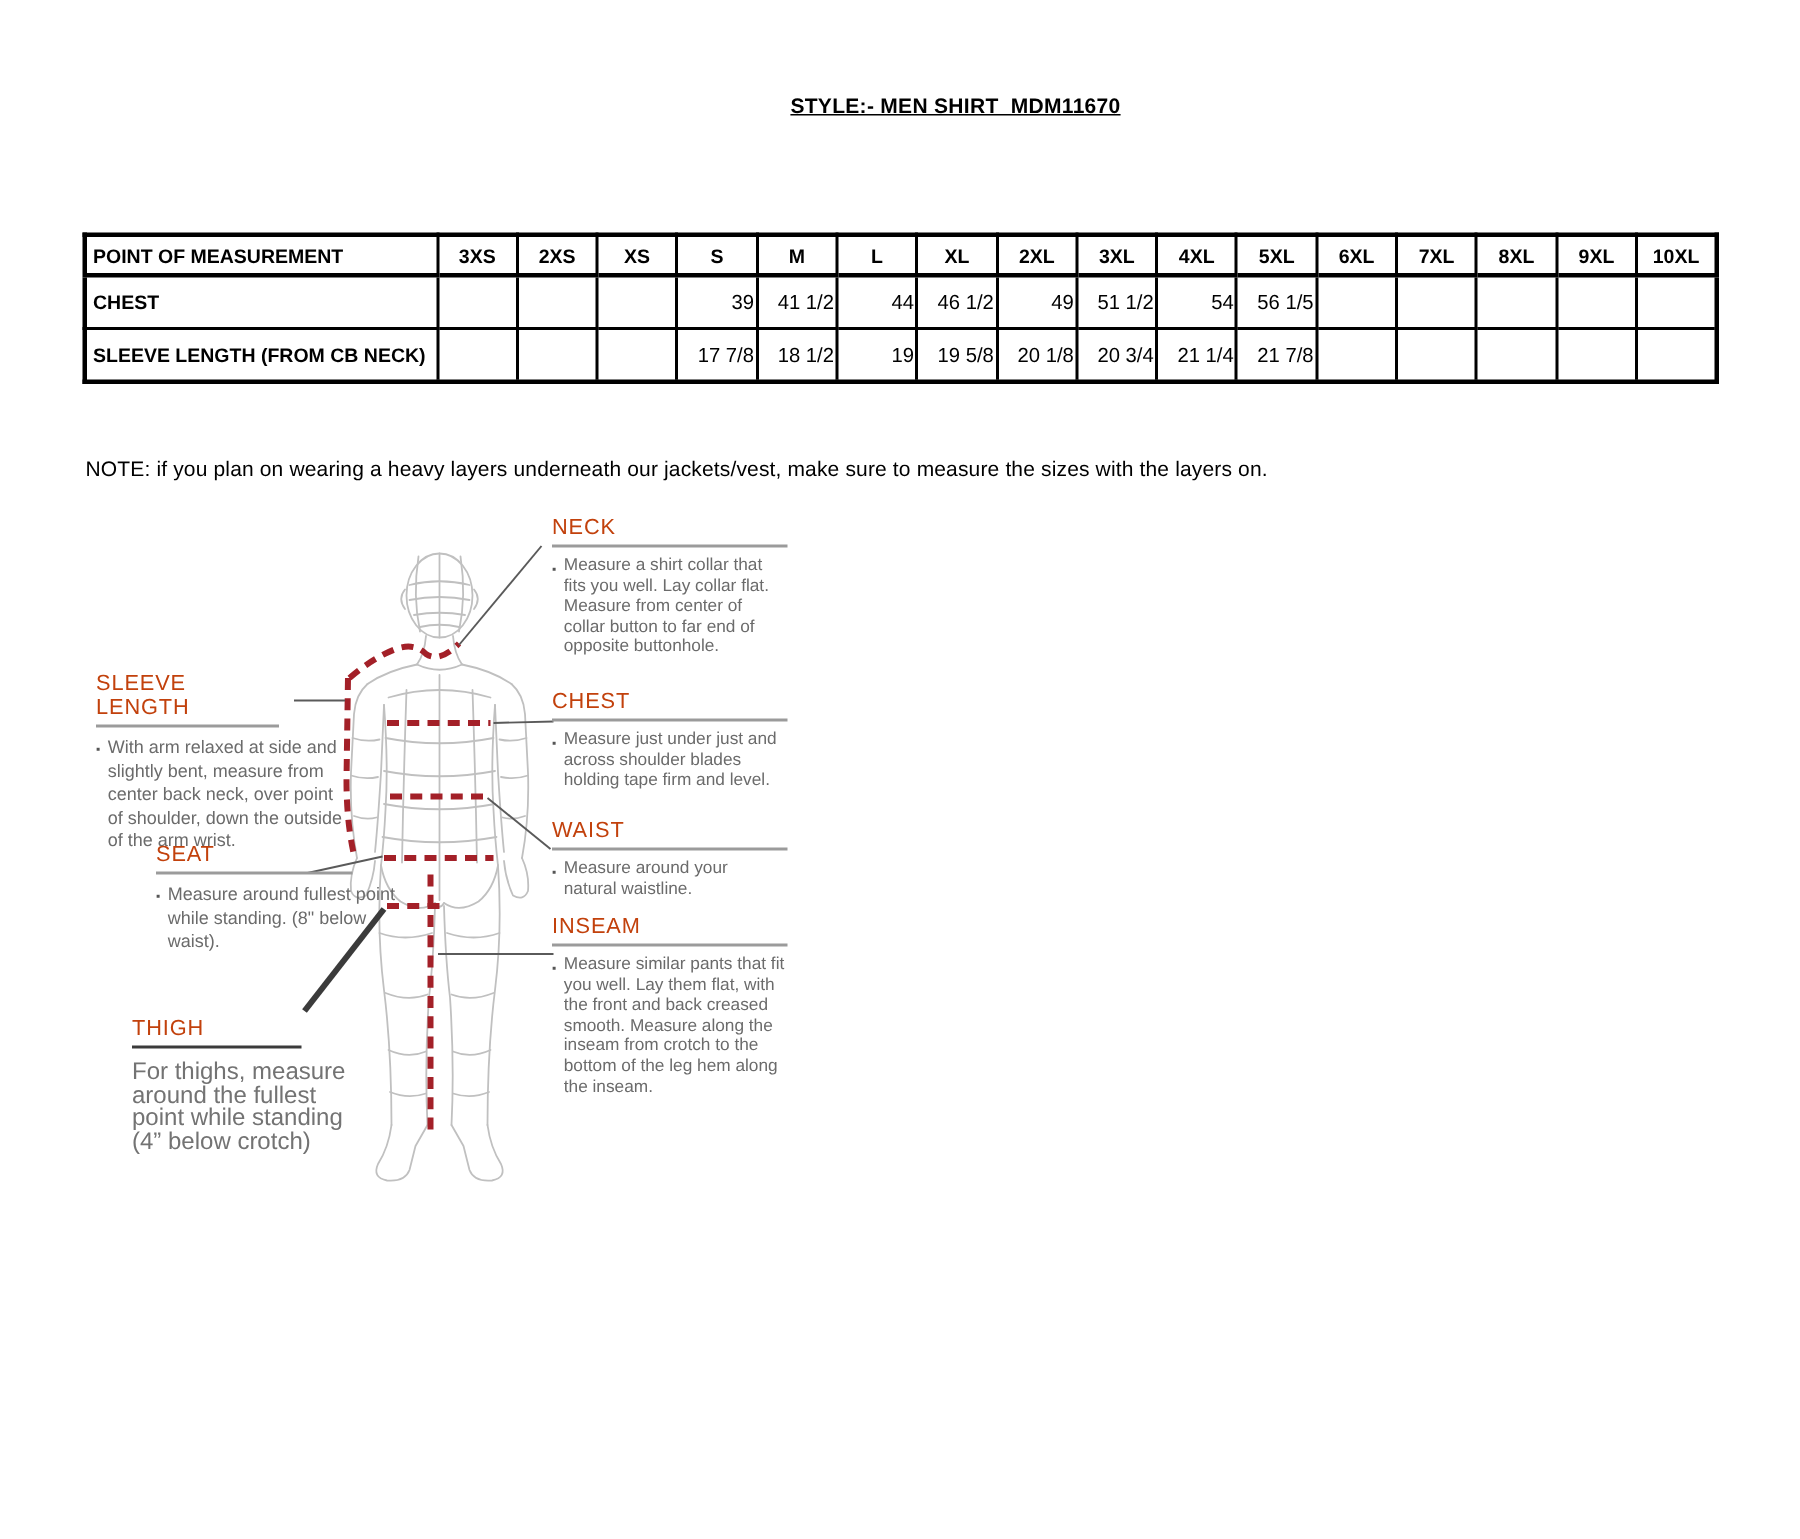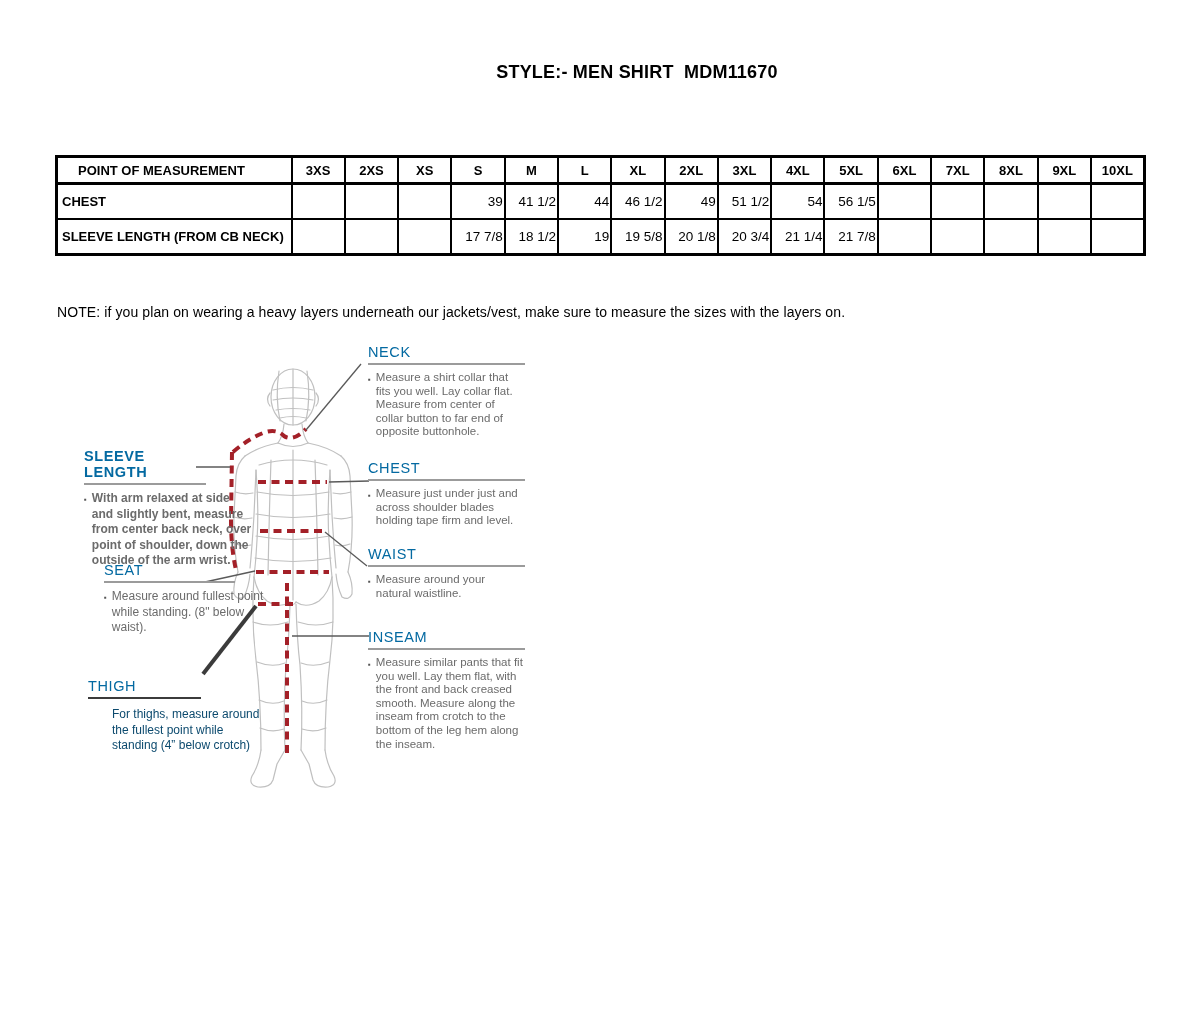--- a/index.html
+++ b/index.html
@@ -1,44 +1,44 @@
 <!DOCTYPE html>
 <html><head>
 <meta charset="utf-8">
 <style>
   html,body{margin:0;padding:0;background:#fff;}
   body{width:1200px;height:1026px;position:relative;font-family:"Liberation Sans",sans-serif;color:#000;overflow:hidden;}
 
   
   .doc-title{position:absolute;left:74px;top:62px;width:1126px;text-align:center;
-    font-size:18px;font-weight:bold;white-space:pre;letter-spacing:0.2px;}
+    font-size:14px;font-weight:bold;white-space:pre;letter-spacing:0.2px;text-decoration:underline;}
 
   
   .tbl-wrap{position:absolute;left:55px;top:155px;}
   table.size{border-collapse:collapse;table-layout:fixed;width:1088px;border:3px solid #000;}
   table.size col.c-label{width:235px;}
   table.size col.c-size{width:53.3px;}
   table.size th,table.size td{border:2px solid #000;overflow:hidden;white-space:nowrap;}
   table.size thead th{height:22px;font-size:13px;font-weight:bold;text-align:center;border-bottom:3px solid #000;}
-  table.size thead th.lbl{text-align:left;padding-left:20px;}
+  table.size thead th.lbl{text-align:left;padding-left:4px;}
   table.size tbody th{height:31px;font-size:13px;font-weight:bold;text-align:left;padding-left:4px;}
   table.size tbody td{height:31px;font-size:13.5px;font-weight:normal;text-align:right;}
 
   
   .note{position:absolute;left:57px;top:304px;font-size:14px;font-weight:normal;letter-spacing:0.1px;}
 
   
   .guide-block{position:absolute;}
-  .g-label{display:block;font-size:14.5px;letter-spacing:0.6px;color:#0369a1;
+  .g-label{display:block;font-size:14.5px;letter-spacing:0.6px;color:#c2410c;
     padding-bottom:3px;border-bottom:2px solid #9b9b9b;}
   .g-text{display:flex;gap:5px;margin-top:6px;color:#6b6b6b;font-size:11.5px;line-height:13.6px;}
   .g-text .bullet{font-size:8px;line-height:13px;padding-top:2px;color:#555;}
   .left-col .g-text{font-size:12px;line-height:15.6px;}
   .thigh-block .g-label{border-bottom:2.5px solid #3b3b3b;}
-  .thigh-block .g-text{color:#0c4a6e;font-size:12px;line-height:15.5px;margin-top:8px;margin-left:24px;}
+  .thigh-block .g-text{color:#737373;font-size:16px;line-height:15.5px;margin-top:8px;}
 
   svg.diagram{position:absolute;left:0;top:0;width:1200px;height:1026px;pointer-events:none;}
   .fig{stroke:#c0c0c0;stroke-width:1.2;fill:none;stroke-linecap:round;stroke-linejoin:round;}
   .meas{stroke:#a32028;stroke-width:4;fill:none;stroke-dasharray:8 5.5;stroke-linecap:butt;}
   .leader{stroke:#5a5a5a;stroke-width:1.3;fill:none;}
   .leader-thick{stroke:#3b3b3b;stroke-width:4;fill:none;}
 </style>
 </head>
 <body>
 
@@ -236,29 +236,29 @@
 </div>
 
 <div class="guide-block" style="left:368px;top:546px;width:157px;">
   <span class="g-label">WAIST</span>
   <div class="g-text" style="width:152px;">
     <span class="bullet">▪</span>
     <span>Measure around your natural waistline.</span>
   </div>
 </div>
 
-<div class="guide-block" style="left:368px;top:629px;width:157px;">
+<div class="guide-block" style="left:368px;top:610px;width:157px;">
   <span class="g-label">INSEAM</span>
   <div class="g-text" style="width:155px;">
     <span class="bullet">▪</span>
     <span>Measure similar pants that fit you well. Lay them flat, with the front and back creased smooth. Measure along the inseam from crotch to the bottom of the leg hem along the inseam.</span>
   </div>
 </div>
 
-<div class="guide-block left-col" style="left:84px;top:448px;width:172px;font-weight:bold;">
+<div class="guide-block left-col" style="left:64px;top:448px;width:172px;">
   <span class="g-label" style="width:122px;">SLEEVE LENGTH</span>
   <div class="g-text" style="width:170px;">
     <span class="bullet">▪</span>
     <span>With arm relaxed at side and slightly bent, measure from center back neck, over point of shoulder, down the outside of the arm wrist.</span>
   </div>
 </div>
 
 <div class="guide-block left-col" style="left:72px;top:562px;width:165px;margin-left:32px;">
   <span class="g-label" style="width:131px;">SEAT</span>
   <div class="g-text" style="width:160px;">

